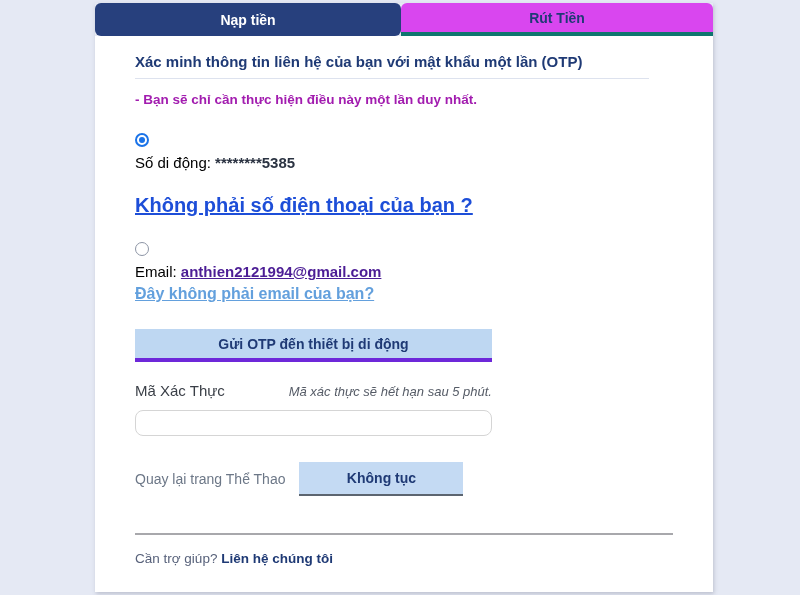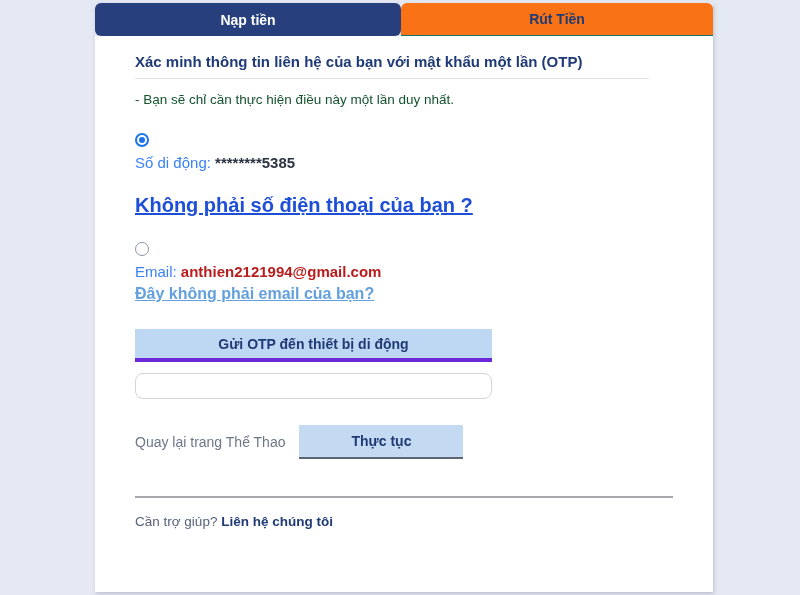--- a/index.html
+++ b/index.html
@@ -34,46 +34,47 @@
     cursor: pointer;
   }
   .tab.active {
     width: 306px;
     background: #27407d;
     color: #ffffff;
     border-radius: 6px;
   }
   .tab.inactive {
     flex: 1;
-    background: #f97316;
-    color: #1f3a75;
-    border-bottom: 1px solid #0f766e;
+    background: #d946ef;
+    color: #1f3a75;
+    border-bottom: 4px solid #0f766e;
     border-radius: 6px 6px 0 0;
   }
   .card-body {
     flex: 1;
     background: #ffffff;
     padding: 16px 64px 0 40px;
   }
   .title {
     color: #1f3a75;
     font-size: 15px;
     font-weight: bold;
     line-height: 19px;
   }
   .title-divider {
     margin-top: 7px;
     height: 1px;
     background: #dde2ee;
   }
   .subtitle {
     margin-top: 13px;
-    color: #14532d;
+    color: #a21caf;
     font-size: 13.5px;
     line-height: 16px;
+    font-weight: bold;
   }
   .radio {
     width: 14px;
     height: 14px;
     border-radius: 50%;
     display: inline-block;
     cursor: pointer;
   }
   .radio.selected {
     margin-top: 25px;
@@ -91,23 +92,23 @@
   .radio.unselected {
     margin-top: 26px;
     border: 1px solid #8d95a5;
     background: #fff;
   }
   .value-row {
     margin-top: 2px;
     font-size: 15px;
     line-height: 19px;
   }
-  .gray-label { color: #3b82f6; }
+  .gray-label { color: #000000; }
   .phone-value { color: #2b3342; font-weight: bold; }
-  .email-value { color: #b91c1c; font-weight: bold; }
+  .email-value { color: #4c1d95; font-weight: bold; text-decoration: underline; }
   .link-primary {
     display: inline-block;
     margin-top: 24px;
     color: #1d4ed8;
     font-size: 20px;
     font-weight: bold;
     line-height: 19px;
     text-decoration: underline;
     cursor: pointer;
   }
@@ -235,25 +236,29 @@
     <br>
     <span class="radio unselected"></span>
     <div class="value-row">
       <span class="gray-label">Email:</span>
       <span class="email-value">anthien2121994@gmail.com</span>
     </div>
     <a class="link-secondary">Đây không phải email của bạn?</a>
 
     <button class="otp-button">Gửi OTP đến thiết bị di động</button>
 
+    <div class="code-label-row">
+      <span class="code-label">Mã Xác Thực</span>
+      <span class="code-note">Mã xác thực sẽ hết hạn sau 5 phút.</span>
+    </div>
     <input class="code-input" type="text" value="" style="">
 
     <div class="continue-row">
       <span class="back-link">Quay lại trang Thể Thao</span>
-      <button class="continue-button">Thực tục</button>
+      <button class="continue-button">Không tục</button>
     </div>
 
     <div class="bottom-divider"></div>
 
     <div class="help-row">
       <span class="help-text">Cần trợ giúp?</span>
       <span class="help-link">Liên hệ chúng tôi</span>
     </div>
   </div>
 </div>

